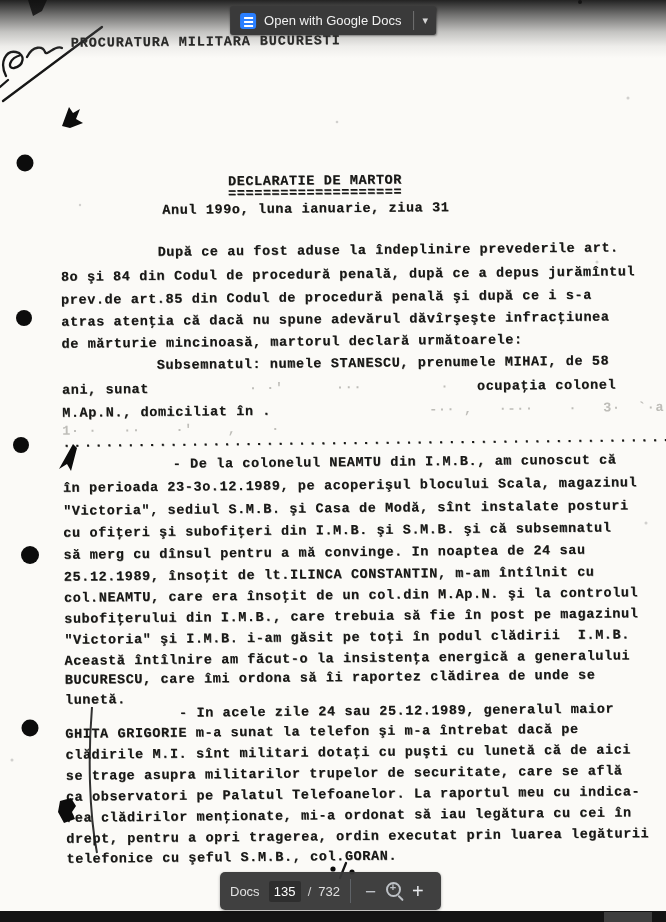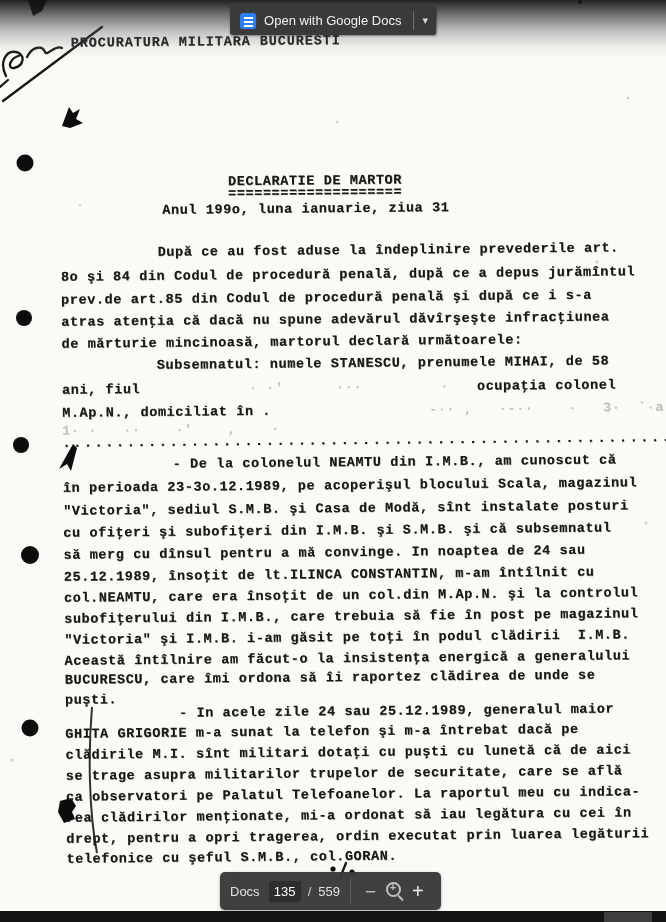--- a/index.html
+++ b/index.html
@@ -95,40 +95,40 @@
   <div class="tw" style="top:176px;left:231px">DECLARATIE DE MARTOR</div>
   <div class="tw" style="top:188px;left:231px">====================</div>
   <div class="tw" style="top:204px;left:165px">Anul 199o, luna ianuarie, ziua 31</div>
 
   <div class="tw" style="top:246px;left:160px">După ce au fost aduse la îndeplinire prevederile art.</div>
   <div class="tw" style="top:270px">8o şi 84 din Codul de procedură penală, după ce a depus jurămîntul</div>
   <div class="tw" style="top:293px">prev.de art.85 din Codul de procedură penală şi după ce i s-a</div>
   <div class="tw" style="top:315px">atras atenţia că dacă nu spune adevărul dăvîrşeşte infracţiunea</div>
   <div class="tw" style="top:337px">de mărturie mincinoasă, martorul declară următoarele:</div>
   <div class="tw" style="top:359px;left:158px">Subsemnatul: numele STANESCU, prenumele MIHAI, de 58</div>
-  <div class="tw" style="top:383px">ani, fiul</div>
+  <div class="tw" style="top:383px">ani, sunat</div>
   <div class="tw faint" style="top:383px;left:250px">· ·'      ···         ·</div>
   <div class="tw" style="top:383px;left:478px">ocupaţia colonel</div>
   <div class="tw" style="top:406px">M.Ap.N., domiciliat în .</div>
   <div class="tw faint" style="top:406px;left:430px">-·· ,   ·-··    ·   3·  `·a</div>
   <div class="tw faint" style="top:424px">1· ·   ··    ·'    ,    ·</div>
   <div class="tw" style="top:436px;letter-spacing:2.6px">..................................................................</div>
 
   <div class="tw" style="top:458px;left:173px">- De la colonelul NEAMTU din I.M.B., am cunoscut că</div>
   <div class="tw" style="top:481px">în perioada 23-3o.12.1989, pe acoperişul blocului Scala, magazinul</div>
   <div class="tw" style="top:504px">"Victoria", sediul S.M.B. şi Casa de Modă, sînt instalate posturi</div>
   <div class="tw" style="top:526px">cu ofiţeri şi subofiţeri din I.M.B. şi S.M.B. şi că subsemnatul</div>
   <div class="tw" style="top:548px">să merg cu dînsul pentru a mă convinge. In noaptea de 24 sau</div>
   <div class="tw" style="top:570px">25.12.1989, însoţit de lt.ILINCA CONSTANTIN, m-am întîlnit cu</div>
   <div class="tw" style="top:591px">col.NEAMTU, care era însoţit de un col.din M.Ap.N. şi la controlul</div>
   <div class="tw" style="top:612px">subofiţerului din I.M.B., care trebuia să fie în post pe magazinul</div>
   <div class="tw" style="top:633px">"Victoria" şi I.M.B. i-am găsit pe toţi în podul clădirii  I.M.B.</div>
   <div class="tw" style="top:654px">Această întîlnire am făcut-o la insistenţa energică a generalului</div>
   <div class="tw" style="top:673px">BUCURESCU, care îmi ordona să îi raportez clădirea de unde se</div>
-  <div class="tw" style="top:693px">puşti.</div>
+  <div class="tw" style="top:693px">lunetă.</div>
 
   <div class="tw" style="top:707px;left:177px">- In acele zile 24 sau 25.12.1989, generalul maior</div>
   <div class="tw" style="top:727px">GHITA GRIGORIE m-a sunat la telefon şi m-a întrebat dacă pe</div>
   <div class="tw" style="top:748px">clădirile M.I. sînt militari dotaţi cu puşti cu lunetă că de aici</div>
   <div class="tw" style="top:769px">se trage asupra militarilor trupelor de securitate, care se află</div>
   <div class="tw" style="top:790px">ca observatori pe Palatul Telefoanelor. La raportul meu cu indica-</div>
   <div class="tw" style="top:811px">rea clădirilor menţionate, mi-a ordonat să iau legătura cu cei în</div>
   <div class="tw" style="top:832px">drept, pentru a opri tragerea, ordin executat prin luarea legăturii</div>
   <div class="tw" style="top:852px">telefonice cu şeful S.M.B., col.GORAN.</div>
 </div>
@@ -178,21 +178,21 @@
   <div class="open-divider"></div>
   <div class="open-caret">
     <span>▾</span>
   </div>
 </div>
 
 <div class="page-toolbar">
   <span class="page-label">Docs</span>
   <input class="page-input" value="135" style="">
   <span class="page-sep">/</span>
-  <span class="page-total">559</span>
+  <span class="page-total">732</span>
   <div class="tb-divider"></div>
   <button class="tb-btn">−</button>
   <button class="mag-btn">
     <span class="mag-circle"></span>
     <span class="mag-handle"></span>
   </button>
   <button class="tb-btn plus">+</button>
 </div>
 
 <div class="bottom-strip">

